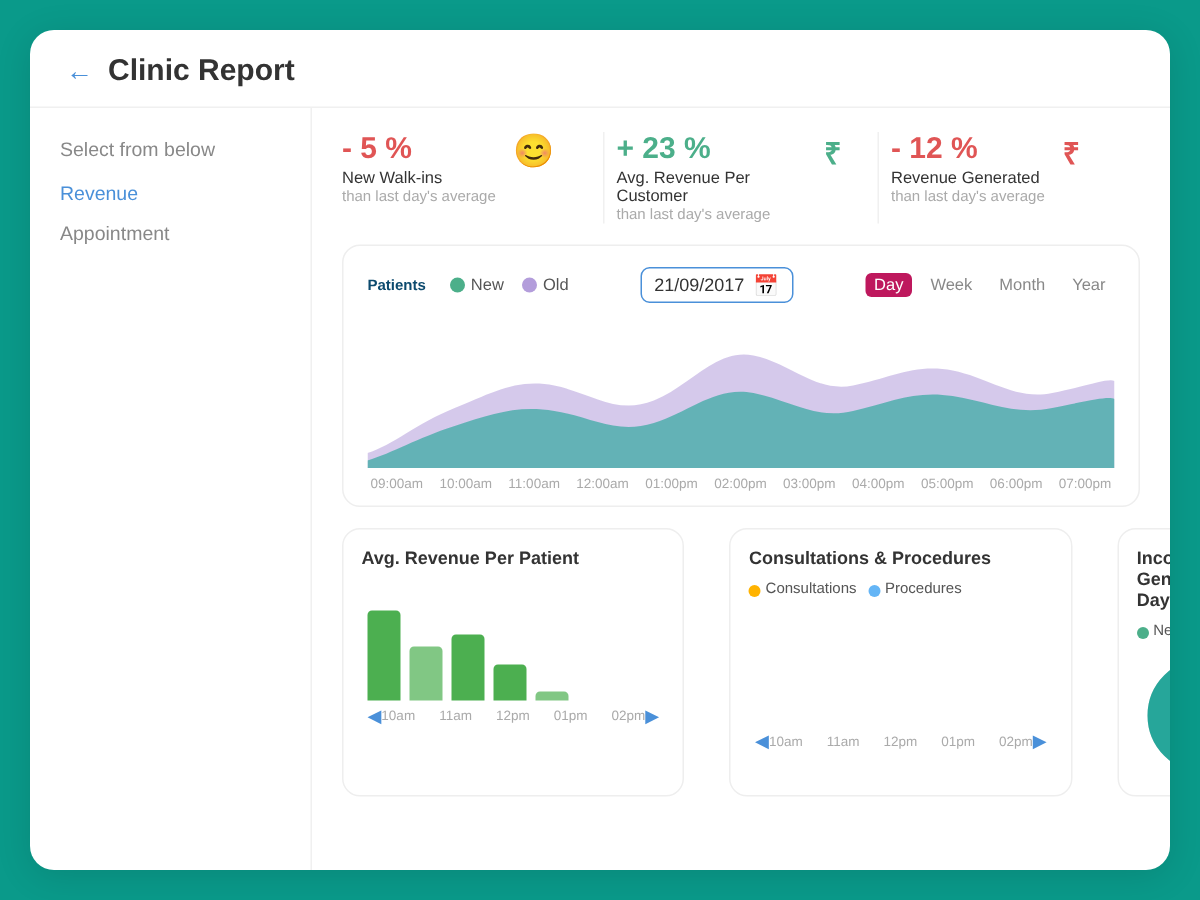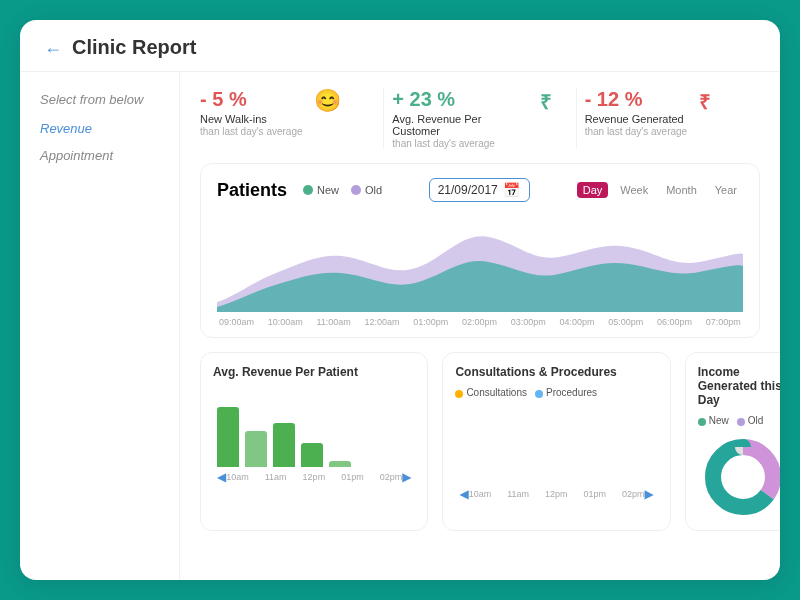--- a/index.html
+++ b/index.html
@@ -38,25 +38,24 @@
       font-size: 20px;
       font-weight: 600;
       color: #333;
     }
     .body {
       display: flex;
       flex: 1;
       overflow: hidden;
     }
     .sidebar {
-      width: 160px;
+      width: 188px;
       padding: 20px 20px;
       border-right: 1px solid #f0f0f0;
       flex-shrink: 0;
-      font-style: italic;
     }
     .sidebar-title {
       font-size: 13px;
       color: #888;
       margin-bottom: 12px;
       font-weight: 500;
     }
     .sidebar-item {
       font-size: 13px;
       color: #888;
@@ -121,23 +120,23 @@
       border-radius: 12px;
       padding: 14px 16px 10px;
     }
     .patients-header {
       display: flex;
       align-items: center;
       justify-content: space-between;
       margin-bottom: 10px;
     }
     .patients-title {
-      font-size: 18px;
+      font-size: 10px;
       font-weight: 600;
-      color: #000000;
+      color: #0c4a6e;
     }
     .legend {
       display: flex;
       gap: 12px;
       align-items: center;
     }
     .legend-item {
       display: flex;
       align-items: center;
       gap: 4px;
@@ -188,21 +187,21 @@
       display: flex;
       justify-content: space-between;
       font-size: 9px;
       color: #aaa;
       margin-top: 5px;
       padding: 0 2px;
     }
     
     .bottom-row {
       display: flex;
-      gap: 14px;
+      gap: 30px;
     }
     .mini-chart {
       flex: 1;
       border: 1px solid #eee;
       border-radius: 12px;
       padding: 12px 12px 8px;
     }
     .mini-chart-title {
       font-size: 12px;
       font-weight: 600;

